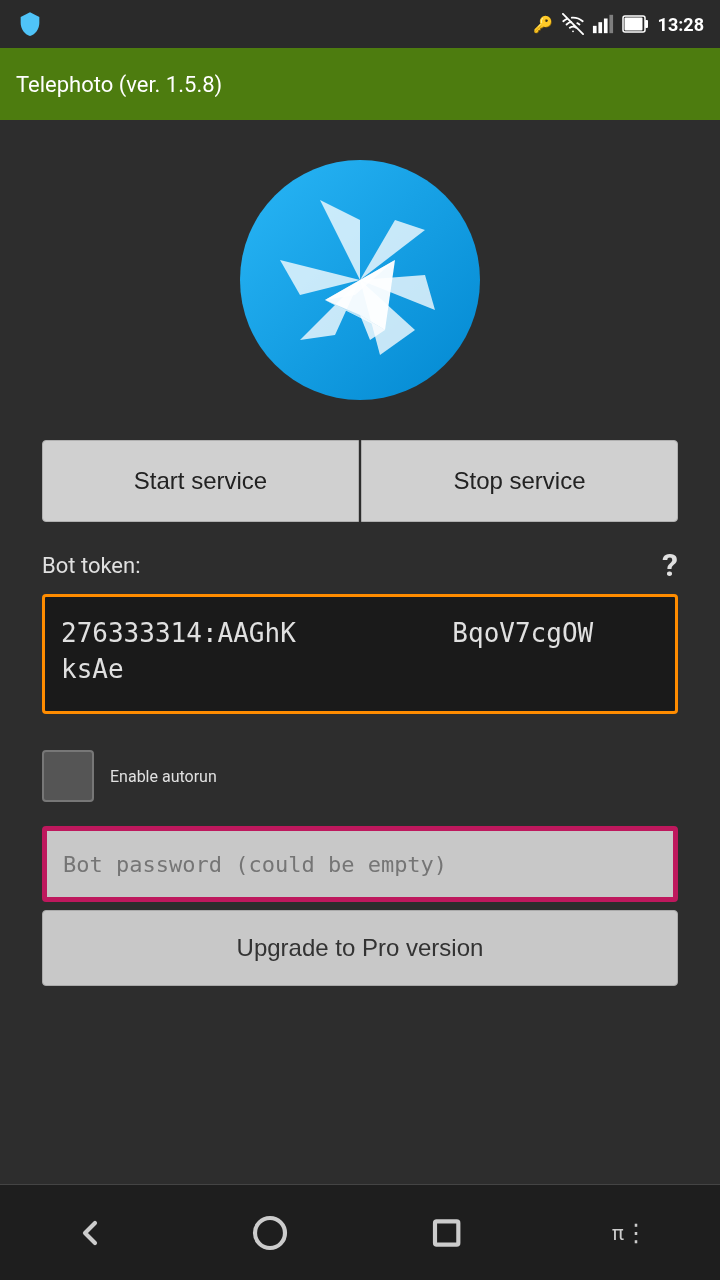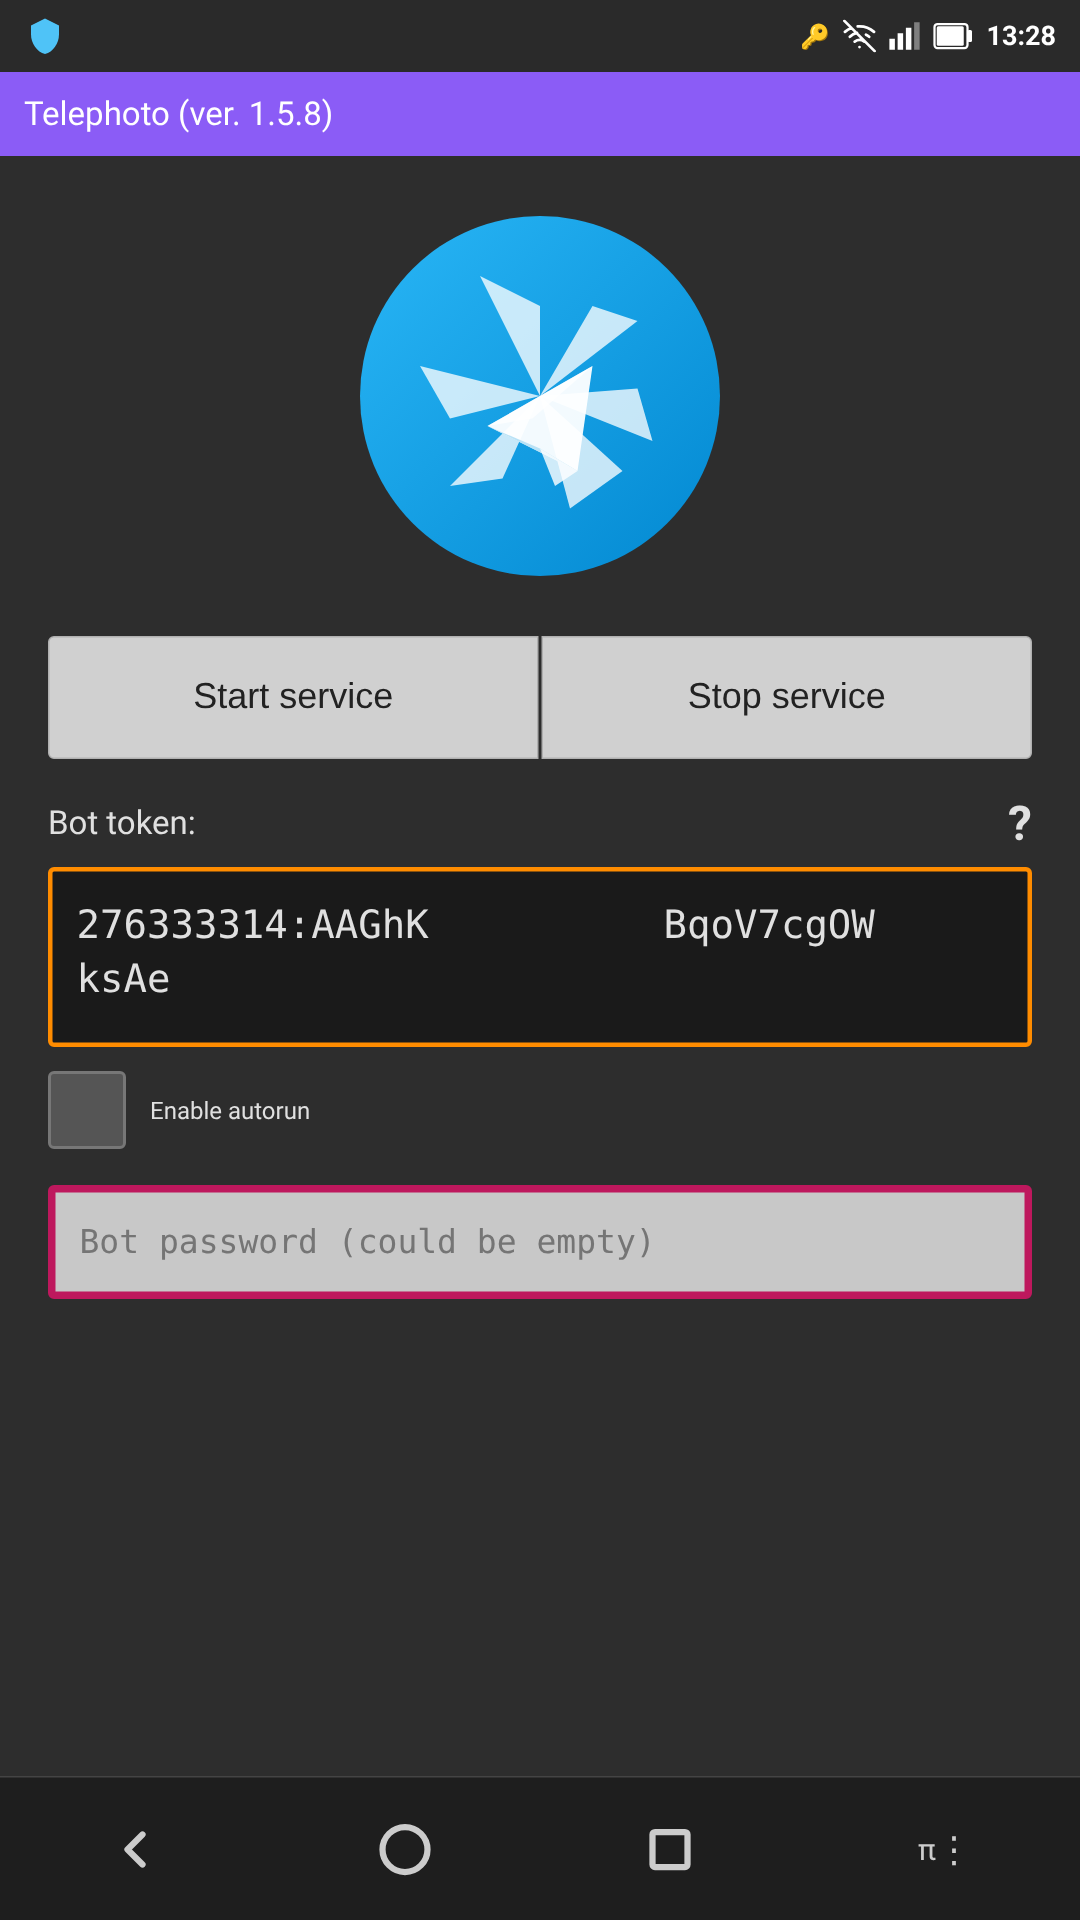--- a/index.html
+++ b/index.html
@@ -47,42 +47,42 @@
     }
 
     
     .shield-icon-svg {
       width: 28px;
       height: 28px;
     }
 
     
     .title-bar {
-      height: 56px;
-      background: #8b5cf6;
+      height: 72px;
+      background: #4d7c0f;
       display: flex;
       align-items: center;
       padding: 0 16px;
       flex-shrink: 0;
     }
 
     .title-bar-text {
       color: white;
       font-size: 22px;
       font-weight: 400;
     }
 
     
     .main-content {
       flex: 1;
       background: #2d2d2d;
       display: flex;
       flex-direction: column;
       align-items: center;
-      padding: 40px 32px 20px;
+      padding: 40px 42px 20px;
     }
 
     
     .logo-container {
       width: 240px;
       height: 240px;
       border-radius: 50%;
       background: linear-gradient(135deg, #29b6f6 0%, #0288d1 100%);
       display: flex;
       align-items: center;
@@ -155,21 +155,21 @@
     
     .token-input {
       width: 100%;
       background: #1a1a1a;
       border: 3px solid #ff8c00;
       border-radius: 4px;
       padding: 18px 16px;
       color: #e0e0e0;
       font-size: 26px;
       font-family: monospace;
-      margin-bottom: 16px;
+      margin-bottom: 36px;
       line-height: 1.4;
       min-height: 120px;
       resize: none;
       outline: none;
     }
 
     
     .autorun-row {
       width: 100%;
       display: flex;
@@ -345,20 +345,21 @@
   <textarea class="token-input" style="">276333314:AAGhK          BqoV7cgOW
 ksAe          </textarea>
 
   <div class="autorun-row">
     <div class="autorun-checkbox"></div>
     <span class="autorun-label">Enable autorun</span>
   </div>
 
   <input class="password-input" type="text" placeholder="Bot password (could be empty)" style="">
 
+  <button class="upgrade-btn">Upgrade to Pro version</button>
 
   <div class="content-spacer"></div>
 </div>
 
 <div class="nav-bar">
   <div class="nav-btn">
     <svg viewBox="0 0 24 24">
       <polyline points="15 18 9 12 15 6" stroke-linecap="round" stroke-linejoin="round"></polyline>
     </svg>
   </div>

